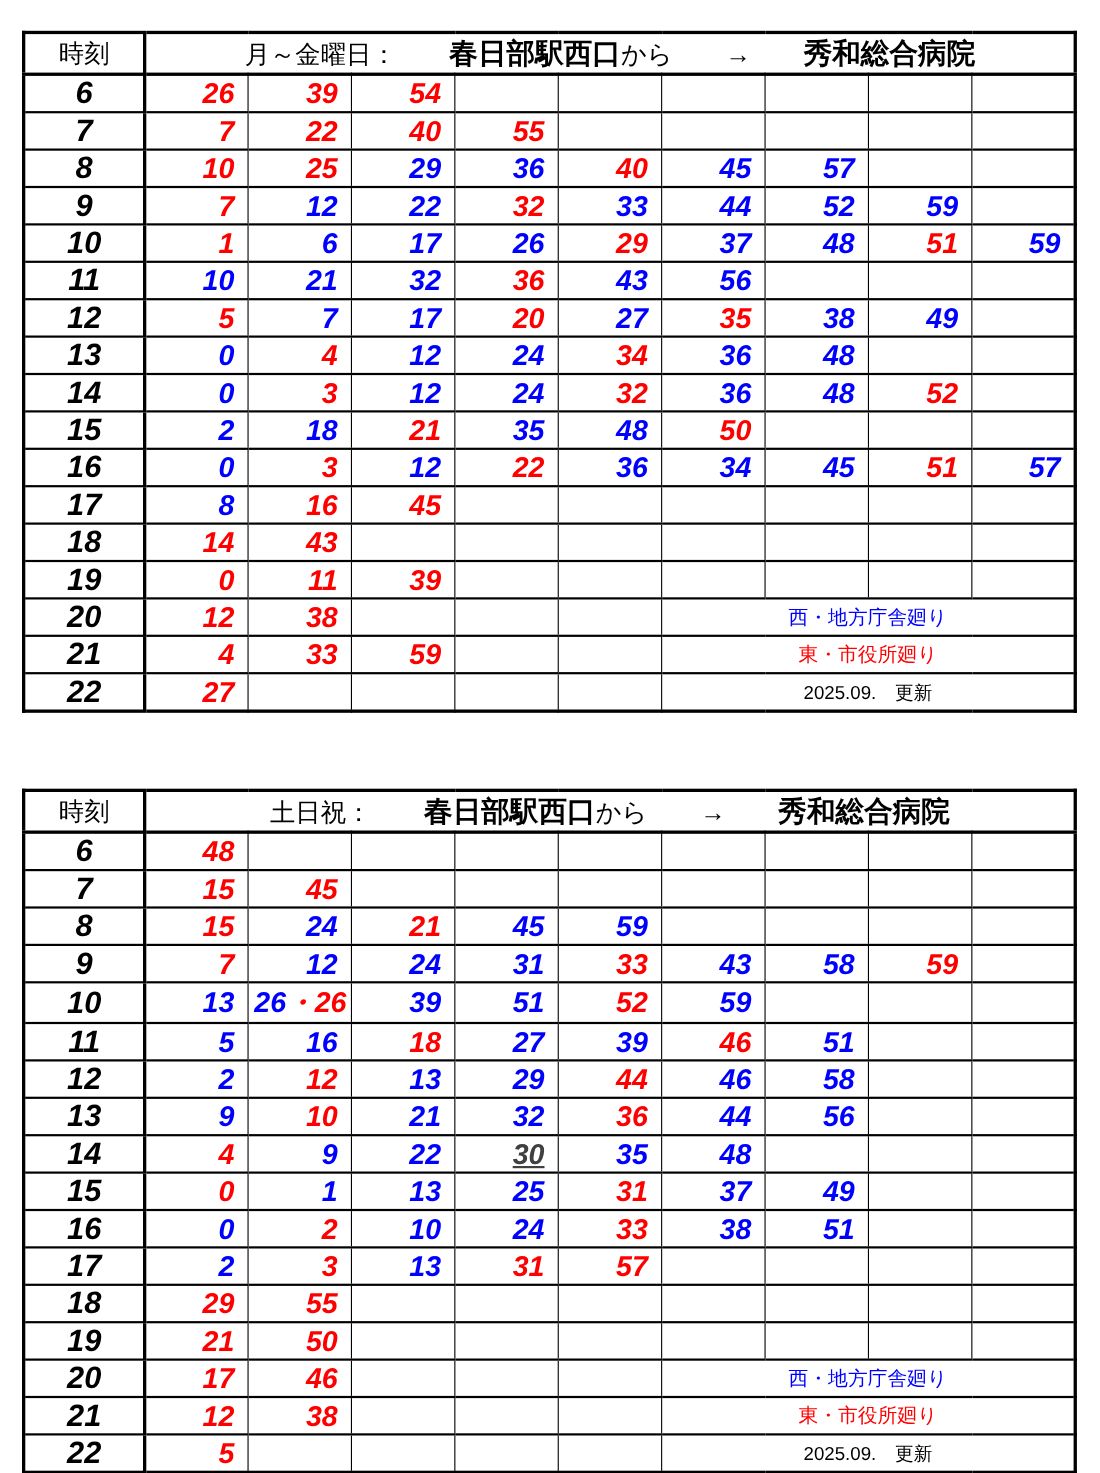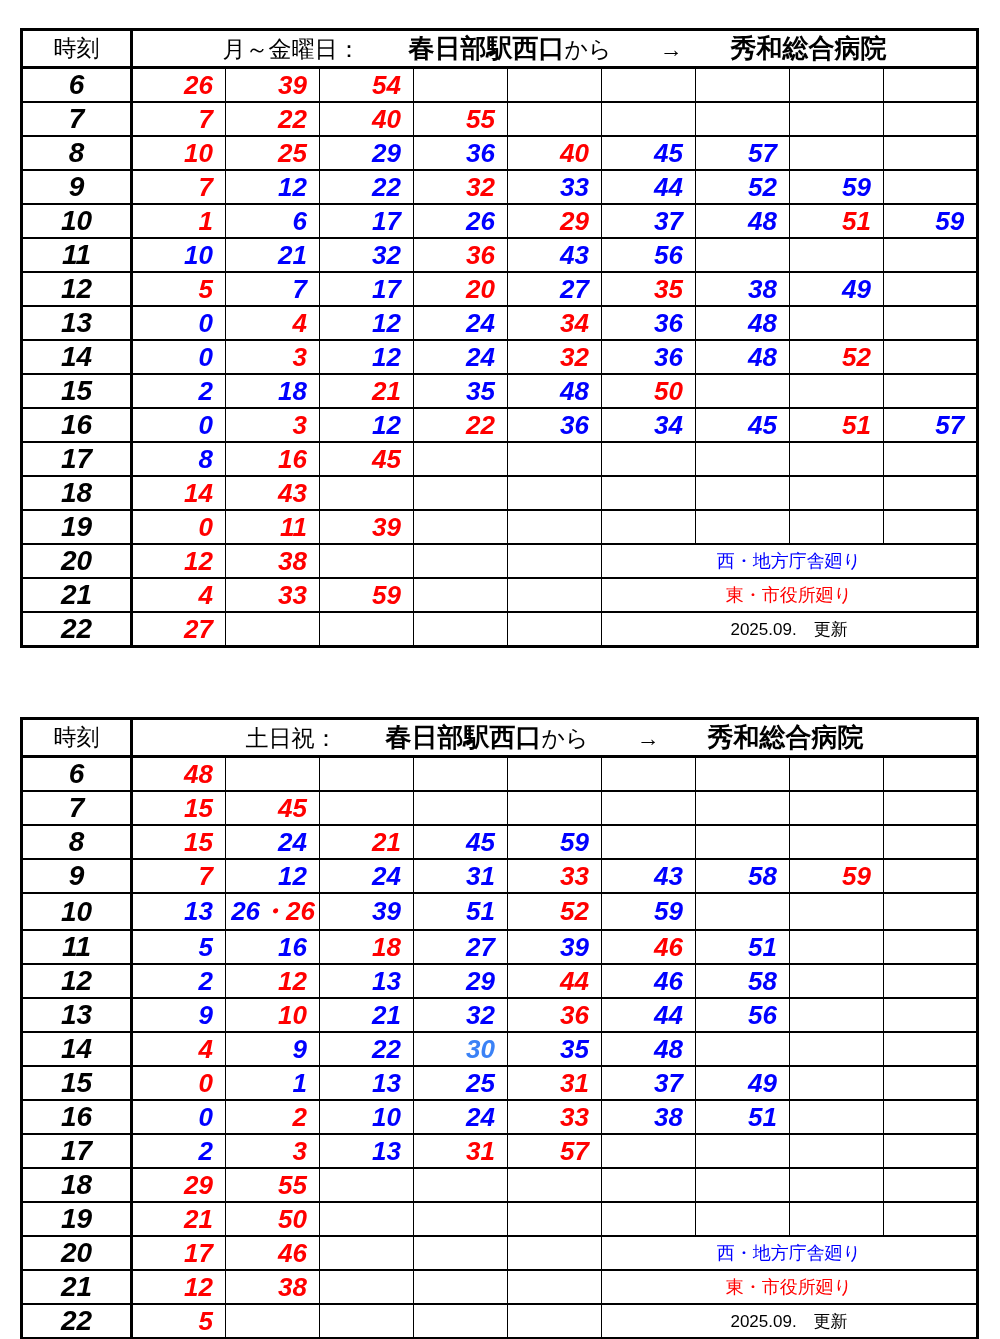--- a/index.html
+++ b/index.html
@@ -369,21 +369,21 @@
           <td class="min"><span style="color: rgb(0, 0, 255);">44</span></td>
           <td class="min"><span style="color: rgb(0, 0, 255);">56</span></td>
           <td></td>
           <td></td>
         </tr>
         <tr>
           <td class="hour hourcol">14</td>
           <td class="min"><span style="color: rgb(255, 0, 0);">4</span></td>
           <td class="min"><span style="color: rgb(0, 0, 255);">9</span></td>
           <td class="min"><span style="color: rgb(0, 0, 255);">22</span></td>
-          <td class="min"><span style="color: #3b82f6;">30</span></td>
+          <td class="min"><span style="color: #404040; text-decoration: underline;">30</span></td>
           <td class="min"><span style="color: rgb(0, 0, 255);">35</span></td>
           <td class="min"><span style="color: rgb(0, 0, 255);">48</span></td>
           <td></td>
           <td></td>
           <td></td>
         </tr>
         <tr>
           <td class="hour hourcol">15</td>
           <td class="min"><span style="color: rgb(255, 0, 0);">0</span></td>
           <td class="min"><span style="color: rgb(0, 0, 255);">1</span></td>

